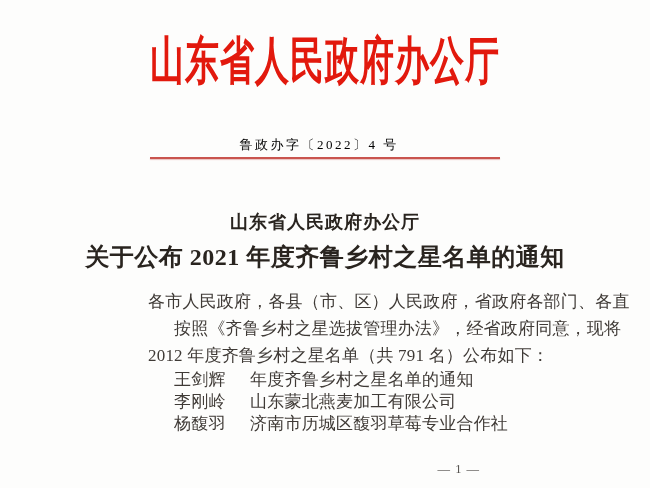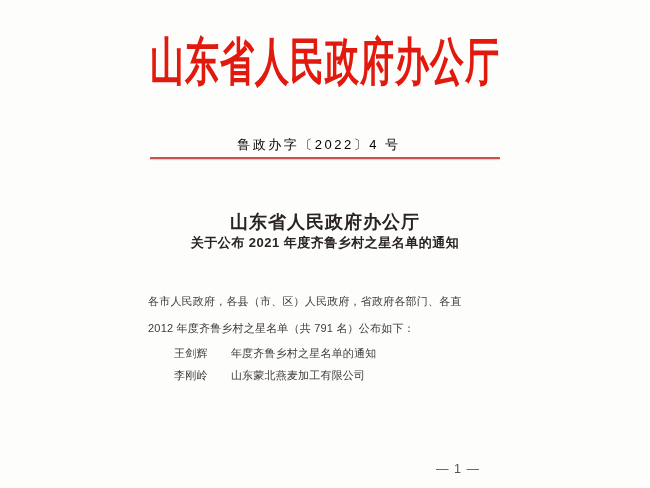--- a/index.html
+++ b/index.html
@@ -2,21 +2,21 @@
 <html><head>
 <meta charset="utf-8">
 <style>
   html, body { margin: 0; padding: 0; background: #ffffff; }
   .page {
     position: relative;
     width: 650px;
     height: 488px;
     background: #fdfdfc;
     overflow: hidden;
-    font-family: Liberation Sans, sans-serif;
+    font-family: Liberation Serif, serif;
   }
   
   .masthead {
     position: absolute;
     top: 44px;
     left: 0;
     width: 650px;
     text-align: center;
     font-size: 34px;
     line-height: 34px;
@@ -58,32 +58,33 @@
     text-align: center;
     color: #29241f;
   }
   .doc-title .t1 {
     font-size: 18px;
     font-weight: bold;
     letter-spacing: 1px;
     white-space: nowrap;
   }
   .doc-title .t2 {
-    font-size: 13px;
+    margin-top: 7px;
+    font-size: 24px;
     font-weight: bold;
     letter-spacing: 0.5px;
     white-space: nowrap;
   }
   
   .body-block {
     position: absolute;
     top: 288px;
     left: 148px;
     width: 390px;
-    font-size: 11px;
+    font-size: 17px;
     color: #3f3a36;
     letter-spacing: 0.2px;
   }
   .bline {
     line-height: 27px;
     white-space: nowrap;
   }
   .bline.indent { text-indent: 26px; }
   .entry {
     line-height: 22px;
@@ -113,27 +114,32 @@
 
   <div class="red-divider"></div>
 
   <div class="doc-title">
     <div class="t1">山东省人民政府办公厅</div>
     <div class="t2">关于公布 2021 年度齐鲁乡村之星名单的通知</div>
   </div>
 
   <div class="body-block">
     <div class="bline">各市人民政府，各县（市、区）人民政府，省政府各部门、各直</div>
+    <div class="bline indent">按照《齐鲁乡村之星选拔管理办法》，经省政府同意，现将</div>
     <div class="bline">2012 年度齐鲁乡村之星名单（共 791 名）公布如下：</div>
 
     <div class="entry">
       <span class="name">王剑辉</span>
       <span class="org">年度齐鲁乡村之星名单的通知</span>
     </div>
     <div class="entry">
       <span class="name">李刚岭</span>
       <span class="org">山东蒙北燕麦加工有限公司</span>
     </div>
+    <div class="entry">
+      <span class="name">杨馥羽</span>
+      <span class="org">济南市历城区馥羽草莓专业合作社</span>
+    </div>
   </div>
 
   <div class="page-number">— 1 —</div>
 
 </div>
 
 </body></html>

